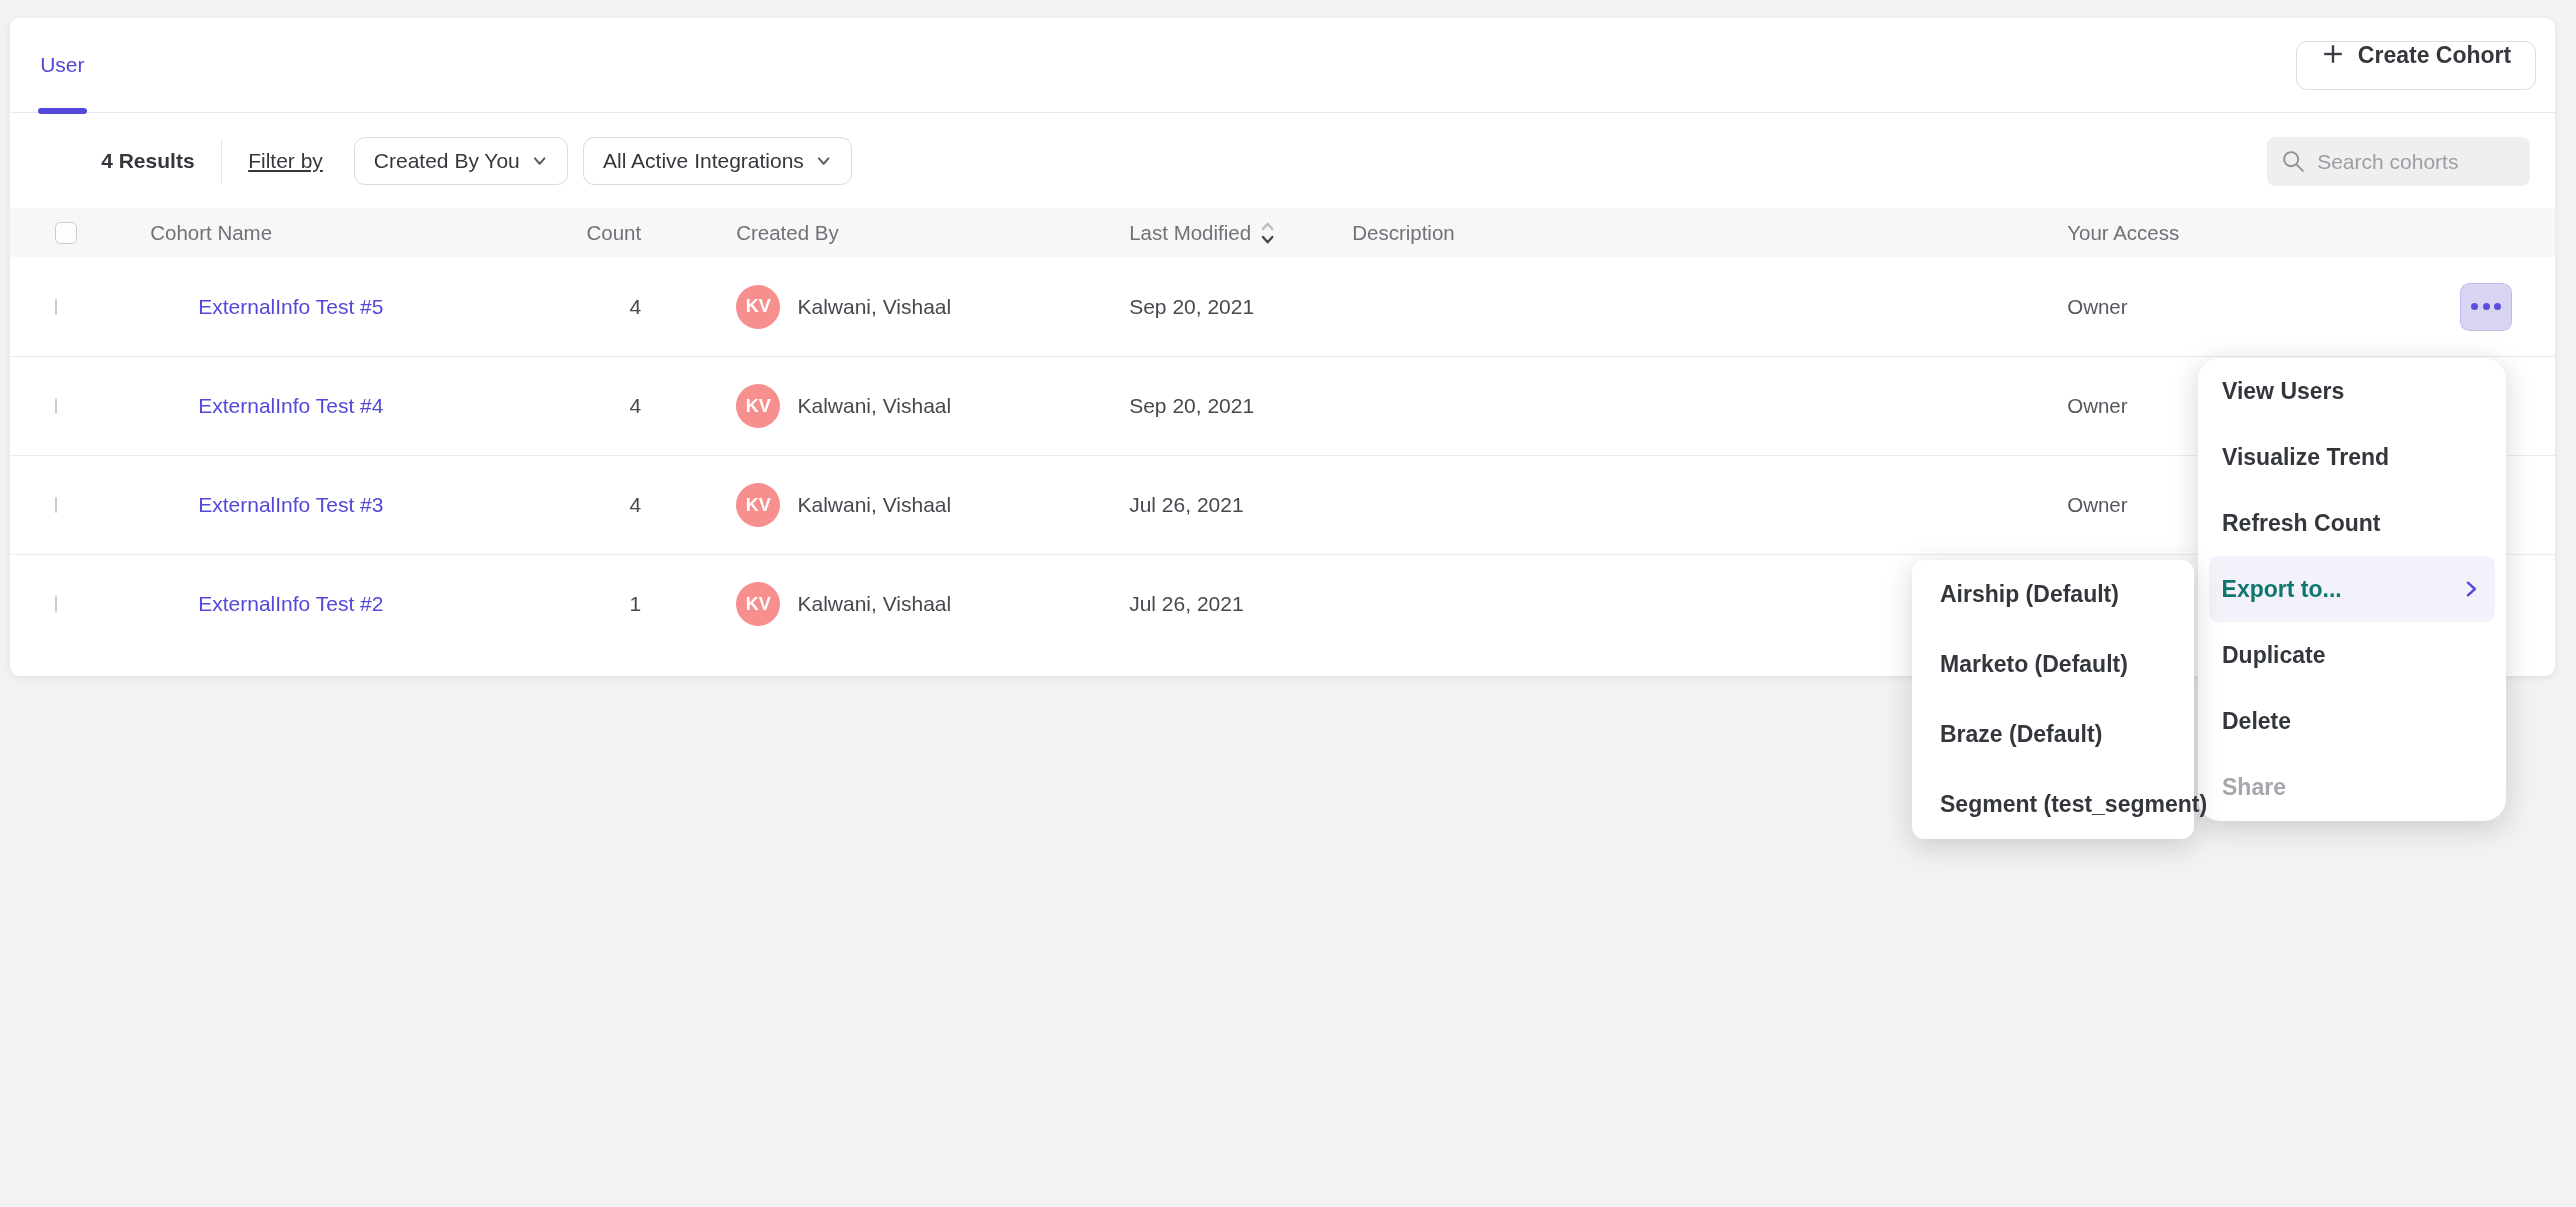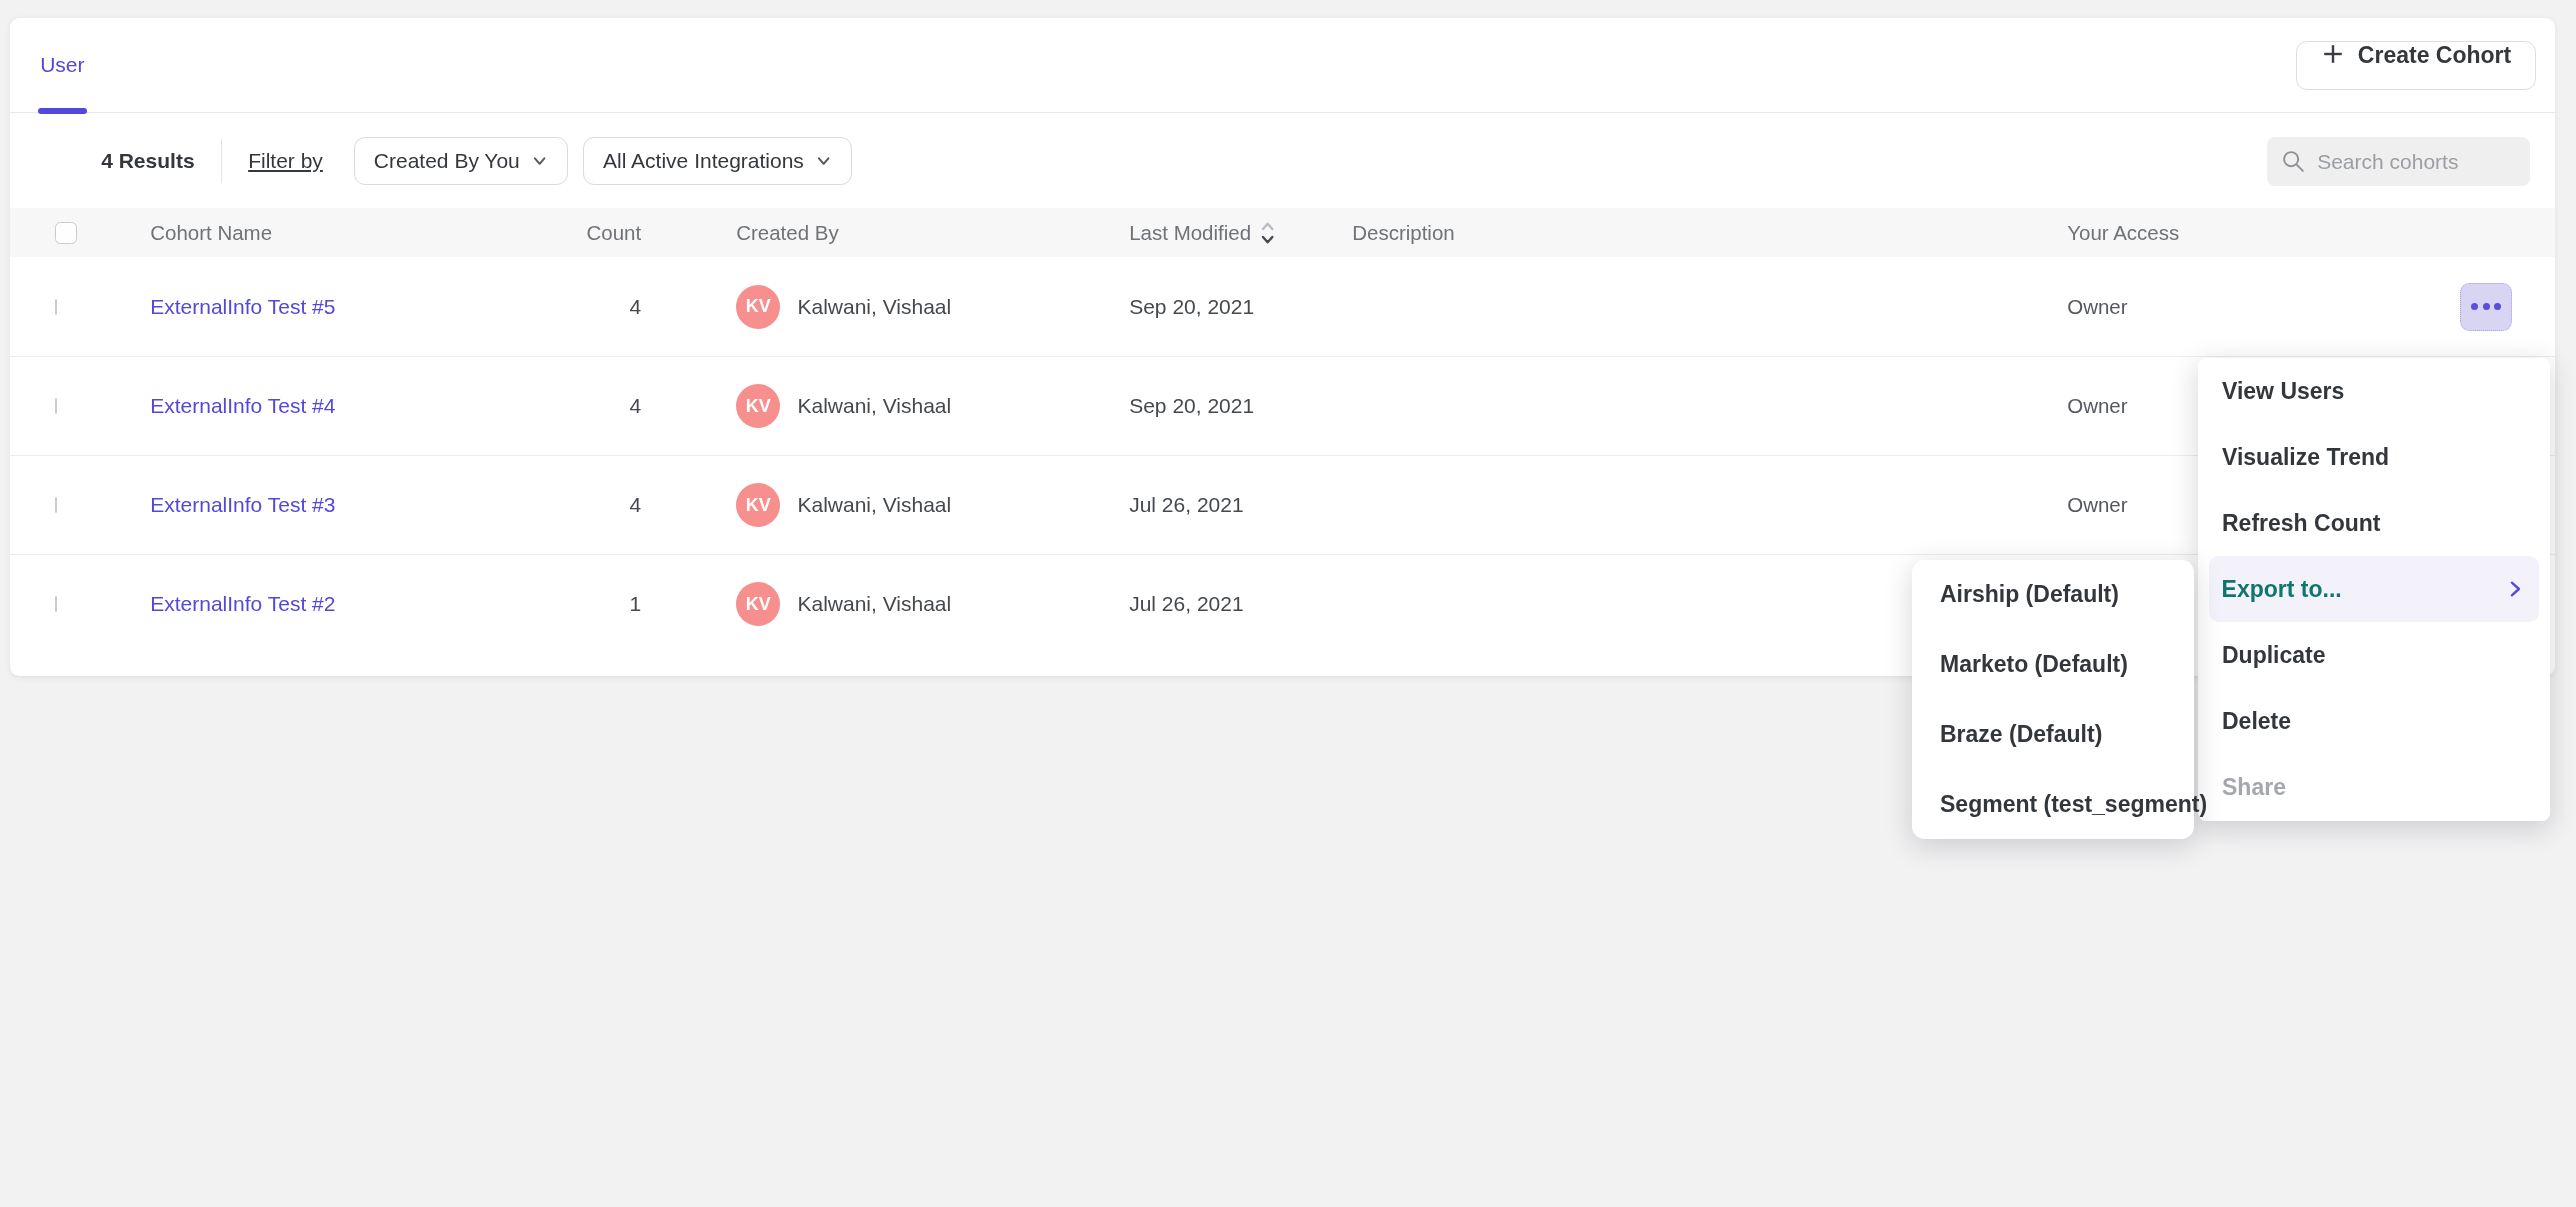--- a/index.html
+++ b/index.html
@@ -88,43 +88,43 @@
   .c-desc   { left: 1342px; }
   .c-access { left: 2057px; }
   .c-actions{ left: 2450px; }
   .thead .cell { display: flex; align-items: center; gap: 8px; }
   .thead .c-created, .thead .c-count { display: block; }
   .checkbox {
     width: 22px; height: 22px;
     border: 1.6px solid #c9cacd; border-radius: 5.5px;
     background: #fefefe; cursor: pointer;
   }
-  .cohort-link { font-size: 21px; color: #5348d9; cursor: pointer; }
+  .cohort-link { font-size: 21px; color: #5348d9; cursor: pointer; margin-left: 48px; }
   .count-val { font-size: 21px; color: #45494e; }
   .avatar {
     width: 44px; height: 44px; border-radius: 50%;
     background: #f68f8e; color: #ffffff;
     font-size: 18px; font-weight: bold;
     display: flex; align-items: center; justify-content: center;
   }
   .person, .date-val { font-size: 21px; color: #45494e; }
   .access-val { font-size: 20.5px; color: #55585e; }
   .actions-btn {
     width: 52px; height: 48px;
     background: #d8d5f3;
     border: 1.6px dotted #a49ef0; border-radius: 9.5px;
     display: flex; align-items: center; justify-content: center; gap: 4.7px;
     cursor: pointer;
   }
   .dot { width: 7px; height: 7px; border-radius: 50%; background: #5a4edb; }
   
   .context-menu {
     position: absolute; left: 2198px; top: 358px;
-    width: 352px; height: 463px;
-    background: #ffffff; border-radius: 8px;
+    width: 308px; height: 463px;
+    background: #ffffff; border-radius: 22px;
     box-shadow: 0 6.3px 28px rgba(25,25,40,0.18);
     z-index: 30;
     display: flex; flex-direction: column; justify-content: space-between;
   }
   .menu-item {
     height: 66px; display: flex; align-items: center;
     padding: 0 16px 0 24px;
     font-size: 23px; font-weight: bold; color: #33373c;
     cursor: pointer;
   }

